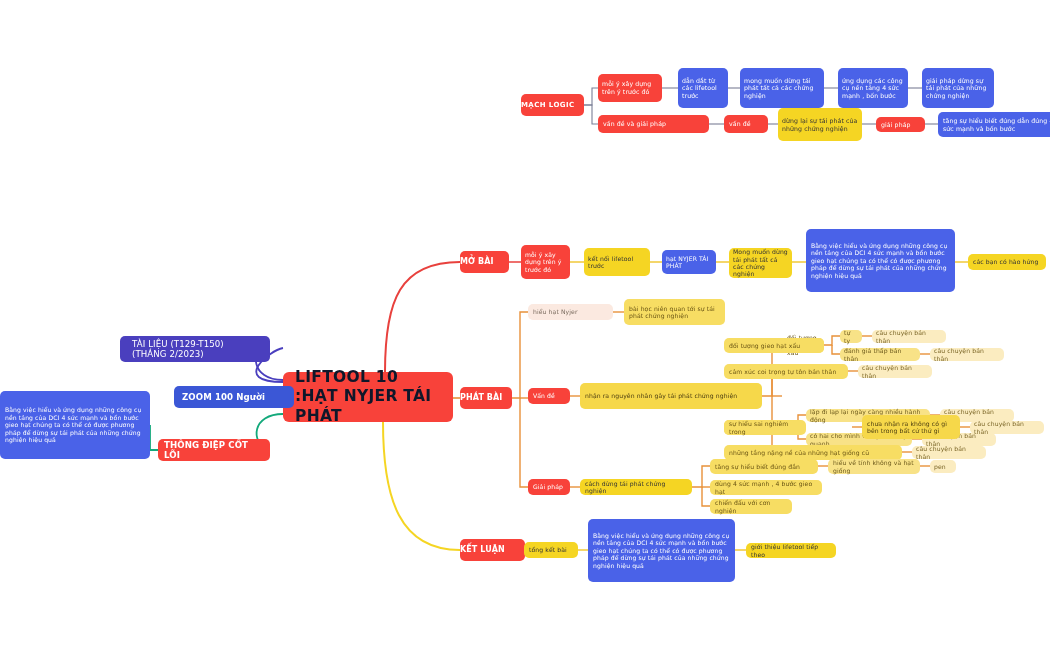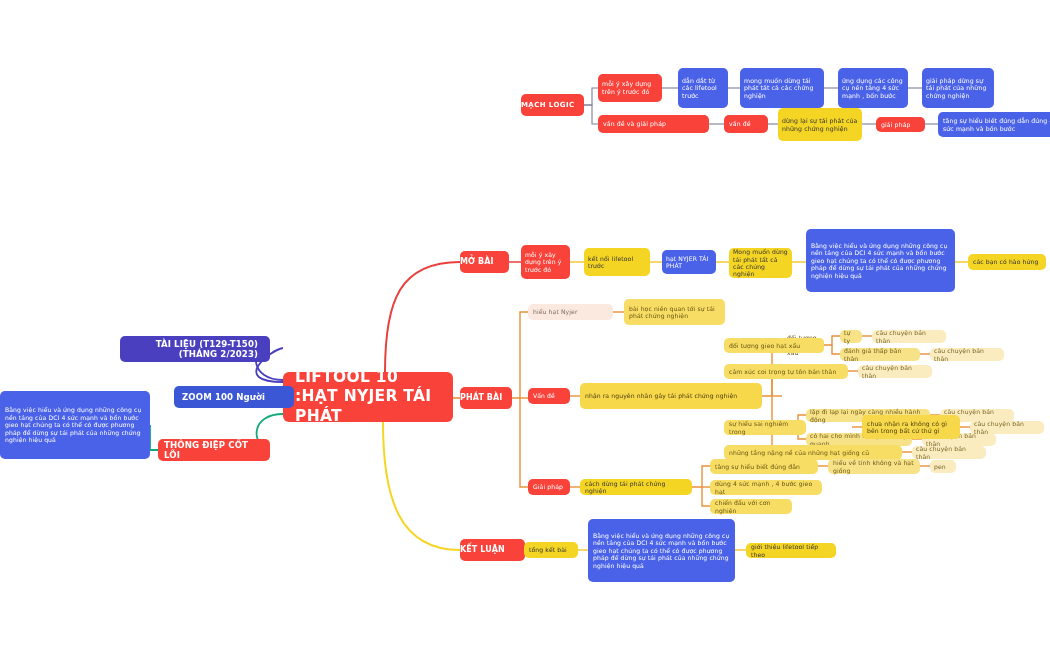--- a/index.html
+++ b/index.html
@@ -30,21 +30,21 @@
   .c-yellow{background:#f5d523;color:#333333;}
   .c-yellowsoft{background:#f6d84a;color:#4a3c10;}
   .c-amber{background:#f7dd63;color:#6a5514;}
   .c-amber2{background:#f8e287;color:#6d5a1c;}
   .c-cream{background:#fbecc0;color:#7a6526;}
   .c-pinkish{background:#fbe9e0;color:#7a6b5e;}
 
   
   #central{
     left:283px;top:372px;width:170px;height:50px;
-    background:#f8423a;color:#ffffff;
+    background:#f8423a;color:#0f172a;
     border-radius:6px;
     font-size:15.5px;font-weight:bold;letter-spacing:.3px;
     padding:0 12px;line-height:1.25;
     display:flex;align-items:center;
   }
   .cap{font-weight:bold;letter-spacing:.4px;}
 </style>
 </head>
 <body>
 
@@ -174,21 +174,21 @@
   <span>giải pháp</span>
 </div>
 <div class="node c-blue" style="left:938px;top:112px;width:130px;height:25px;font-size:6.2px;padding:0 5px;">
   <span>tăng sự hiểu biết đúng dẫn  đúng 4 sức mạnh và bốn bước</span>
 </div>
 
 <div id="central" class="node">
   <span>LIFTOOL 10 :HẠT NYJER TÁI PHÁT</span>
 </div>
 
-<div class="node c-blue" style="left:120px;top:336px;width:150px;height:26px;font-size:8.6px;font-weight:bold;padding:0 12px;background:#4a3fbe;text-align:right;">
+<div class="node c-blue" style="left:120px;top:336px;width:150px;height:26px;font-size:8.6px;font-weight:normal;padding:0 12px;background:#4a3fbe;">
   <span>TÀI LIỆU (T129-T150)(THÁNG 2/2023)</span>
 </div>
 
 <div class="node c-blue" style="left:174px;top:386px;width:120px;height:22px;font-size:8.6px;font-weight:bold;padding:0 8px;justify-content:center;background:#3b57d6;">
   <span>ZOOM 100 Người</span>
 </div>
 
 <div class="node c-red" style="left:158px;top:439px;width:112px;height:22px;font-size:8.6px;font-weight:bold;padding:0 6px;justify-content:center;">
   <span>THÔNG ĐIỆP CỐT LÕI</span>
 </div>

